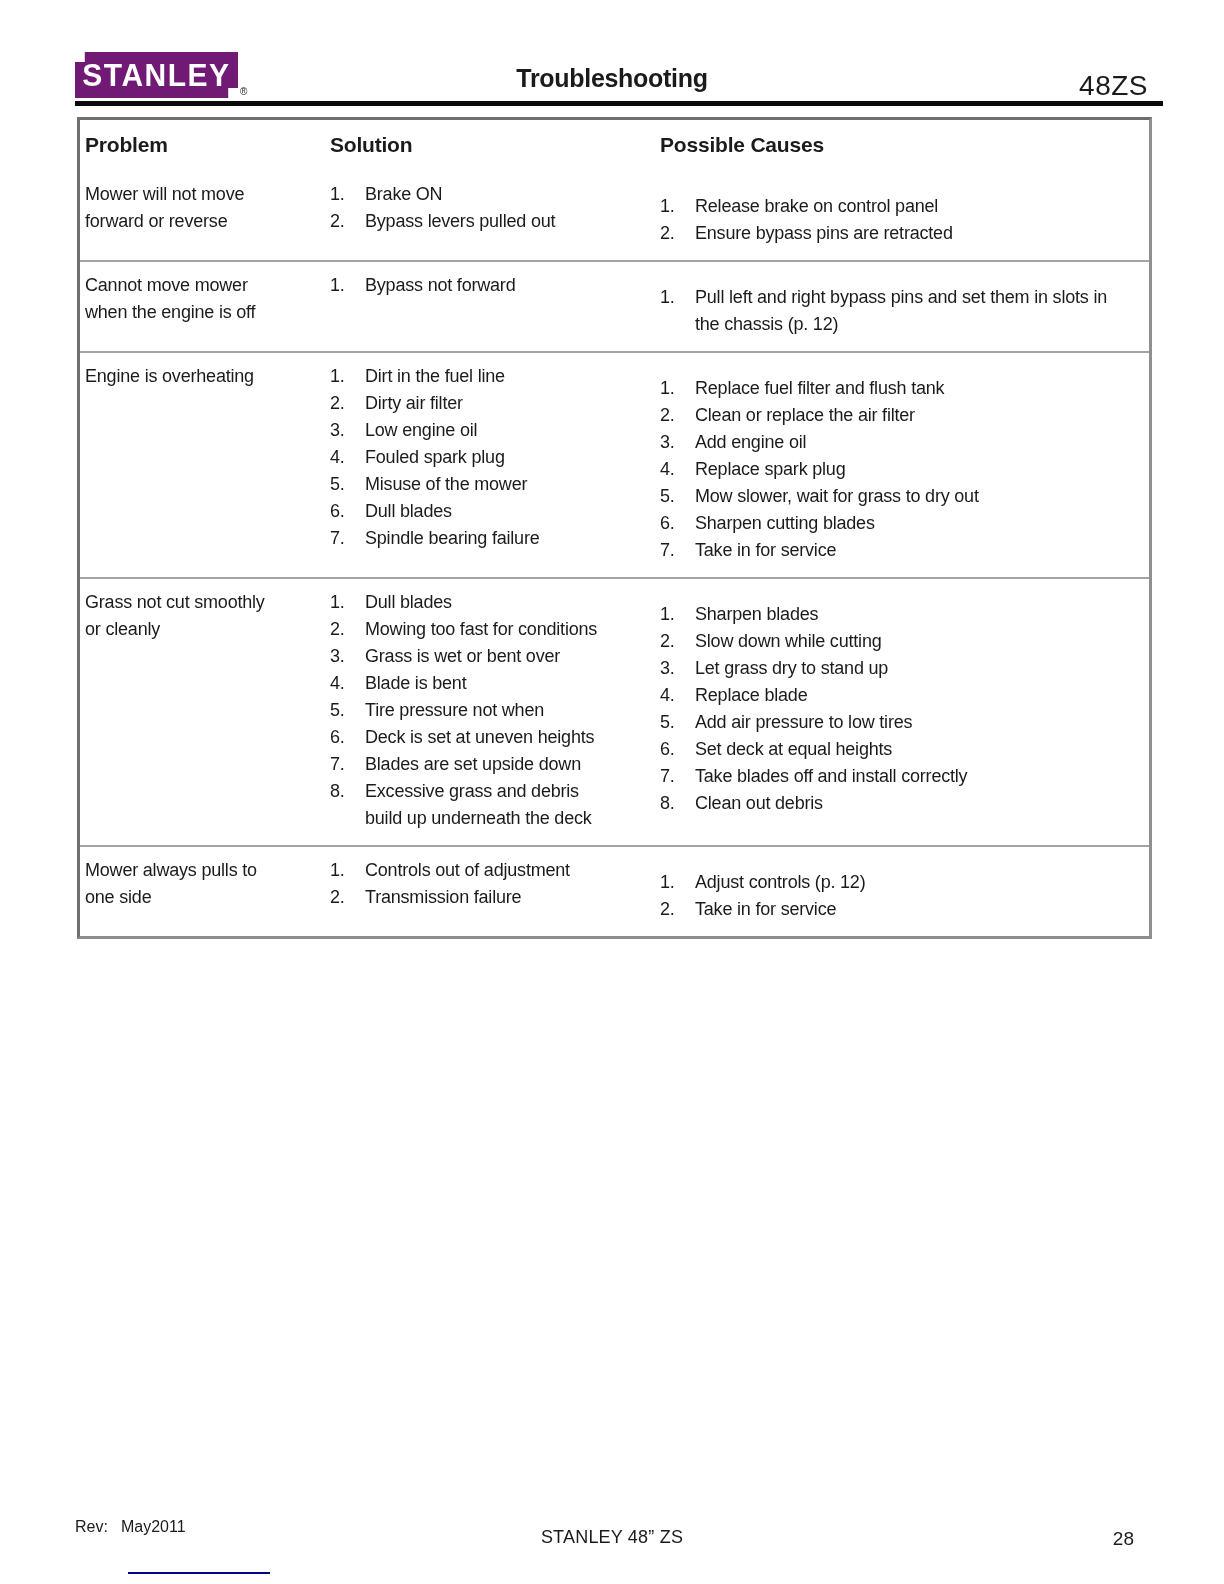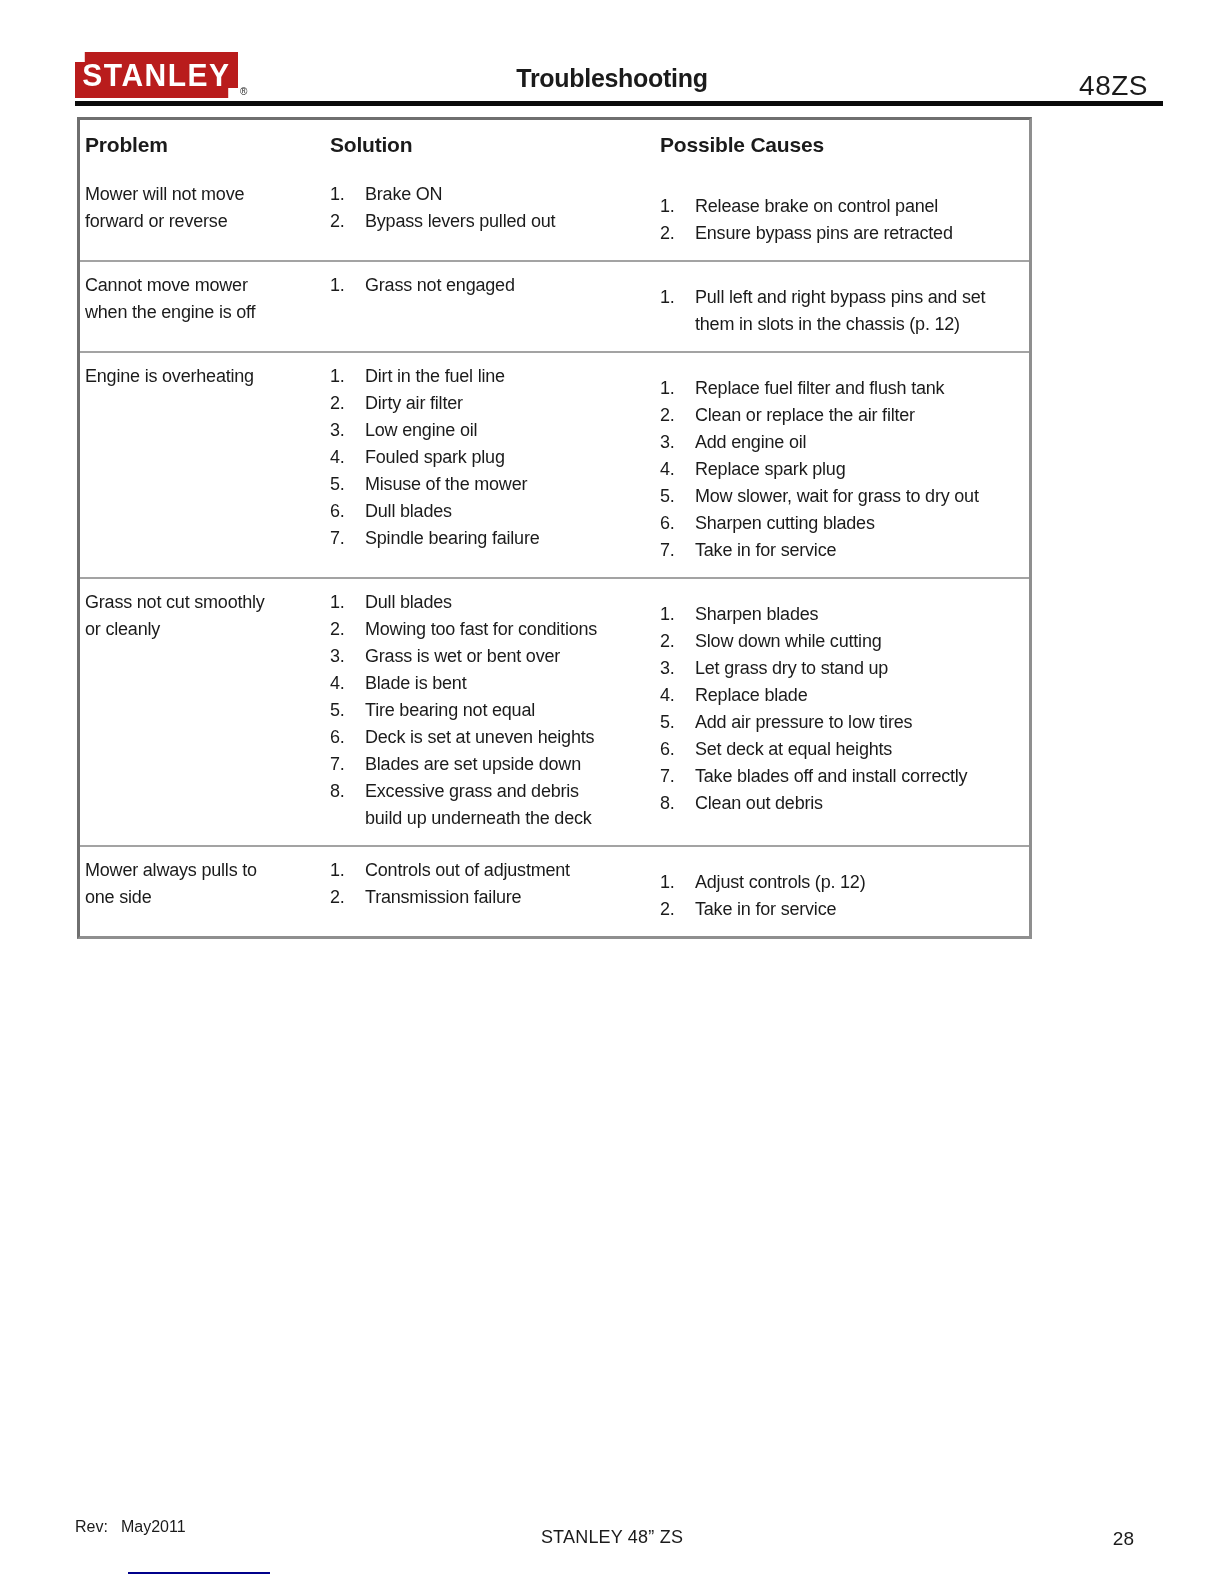--- a/index.html
+++ b/index.html
@@ -6,40 +6,40 @@
   body {
     width:1224px; height:1584px; background:#ffffff;
     font-family:"Liberation Sans", "DejaVu Sans", sans-serif;
     color:#1b1b1b; position:relative; overflow:hidden;
   }
   .page { position:absolute; inset:0; }
 
   
   .logo-box {
     position:absolute; left:75px; top:52px; width:163px; height:46px;
-    background:#b91c1c;
+    background:#701a75;
     clip-path: polygon(0 22%, 6% 22%, 6% 0, 100% 0, 100% 78%, 94% 78%, 94% 100%, 0 100%);
     display:flex; align-items:center; justify-content:center;
   }
   .logo-text {
     color:#ffffff; font-weight:bold; font-size:30px; letter-spacing:1.5px;
     transform:scaleY(1.06); line-height:1;
   }
   .reg-mark { position:absolute; left:240px; top:86px; font-size:10px; color:#1b1b1b; }
 
   .page-title {
     position:absolute; left:0; right:0; top:64px; text-align:center;
     font-size:25px; font-weight:bold; letter-spacing:-0.3px;
   }
   .model-number { position:absolute; right:76px; top:70px; font-size:28px; letter-spacing:0.5px; }
   .header-rule { position:absolute; left:75px; top:101px; width:1088px; height:5px; background:#0a0a0a; }
 
   
   .ts-table {
-    position:absolute; left:77px; top:117px; width:955px; box-sizing:border-box;
+    position:absolute; left:77px; top:117px; width:1075px; box-sizing:border-box;
     border:3px solid; border-color:#6f6f6f #8f8f8f #8f8f8f #6f6f6f; background:#ffffff;
   }
   .t-row {
     display:grid; grid-template-columns:245px 330px 1fr;
     padding:10px 8px 13px 5px;
   }
   .t-row + .t-row { border-top:2px solid #a3a3a3; }
   .t-row.header-row { padding:12px 8px 11px 5px; }
   .col-h { font-weight:bold; font-size:21px; letter-spacing:-0.2px; line-height:26px; }
   .cell { font-size:18px; line-height:27px; letter-spacing:-0.2px; }
@@ -100,21 +100,21 @@
             <ol class="num-list">
               <li>Release brake on control panel</li>
               <li>Ensure bypass pins are retracted</li>
             </ol>
           </div>
         </div>
         <div class="t-row">
           <div class="cell cell-problem"><span class="problem-text">Cannot move mower when the engine is off</span></div>
           <div class="cell cell-causes">
             <ol class="num-list">
-              <li>Grass not engaged</li>
+              <li>Bypass not forward</li>
             </ol>
           </div>
           <div class="cell cell-solutions">
             <ol class="num-list">
               <li>Pull left and right bypass pins and set them in slots in the chassis (p. 12)</li>
             </ol>
           </div>
         </div>
         <div class="t-row">
           <div class="cell cell-problem"><span class="problem-text">Engine is overheating</span></div>
@@ -142,21 +142,21 @@
           </div>
         </div>
         <div class="t-row">
           <div class="cell cell-problem"><span class="problem-text">Grass not cut smoothly or cleanly</span></div>
           <div class="cell cell-causes">
             <ol class="num-list">
               <li>Dull blades</li>
               <li>Mowing too fast for conditions</li>
               <li>Grass is wet or bent over</li>
               <li>Blade is bent</li>
-              <li>Tire bearing not equal</li>
+              <li>Tire pressure not when</li>
               <li>Deck is set at uneven heights</li>
               <li>Blades are set upside down</li>
               <li>Excessive grass and debris build up underneath the deck</li>
             </ol>
           </div>
           <div class="cell cell-solutions">
             <ol class="num-list">
               <li>Sharpen blades</li>
               <li>Slow down while cutting</li>
               <li>Let grass dry to stand up</li>

